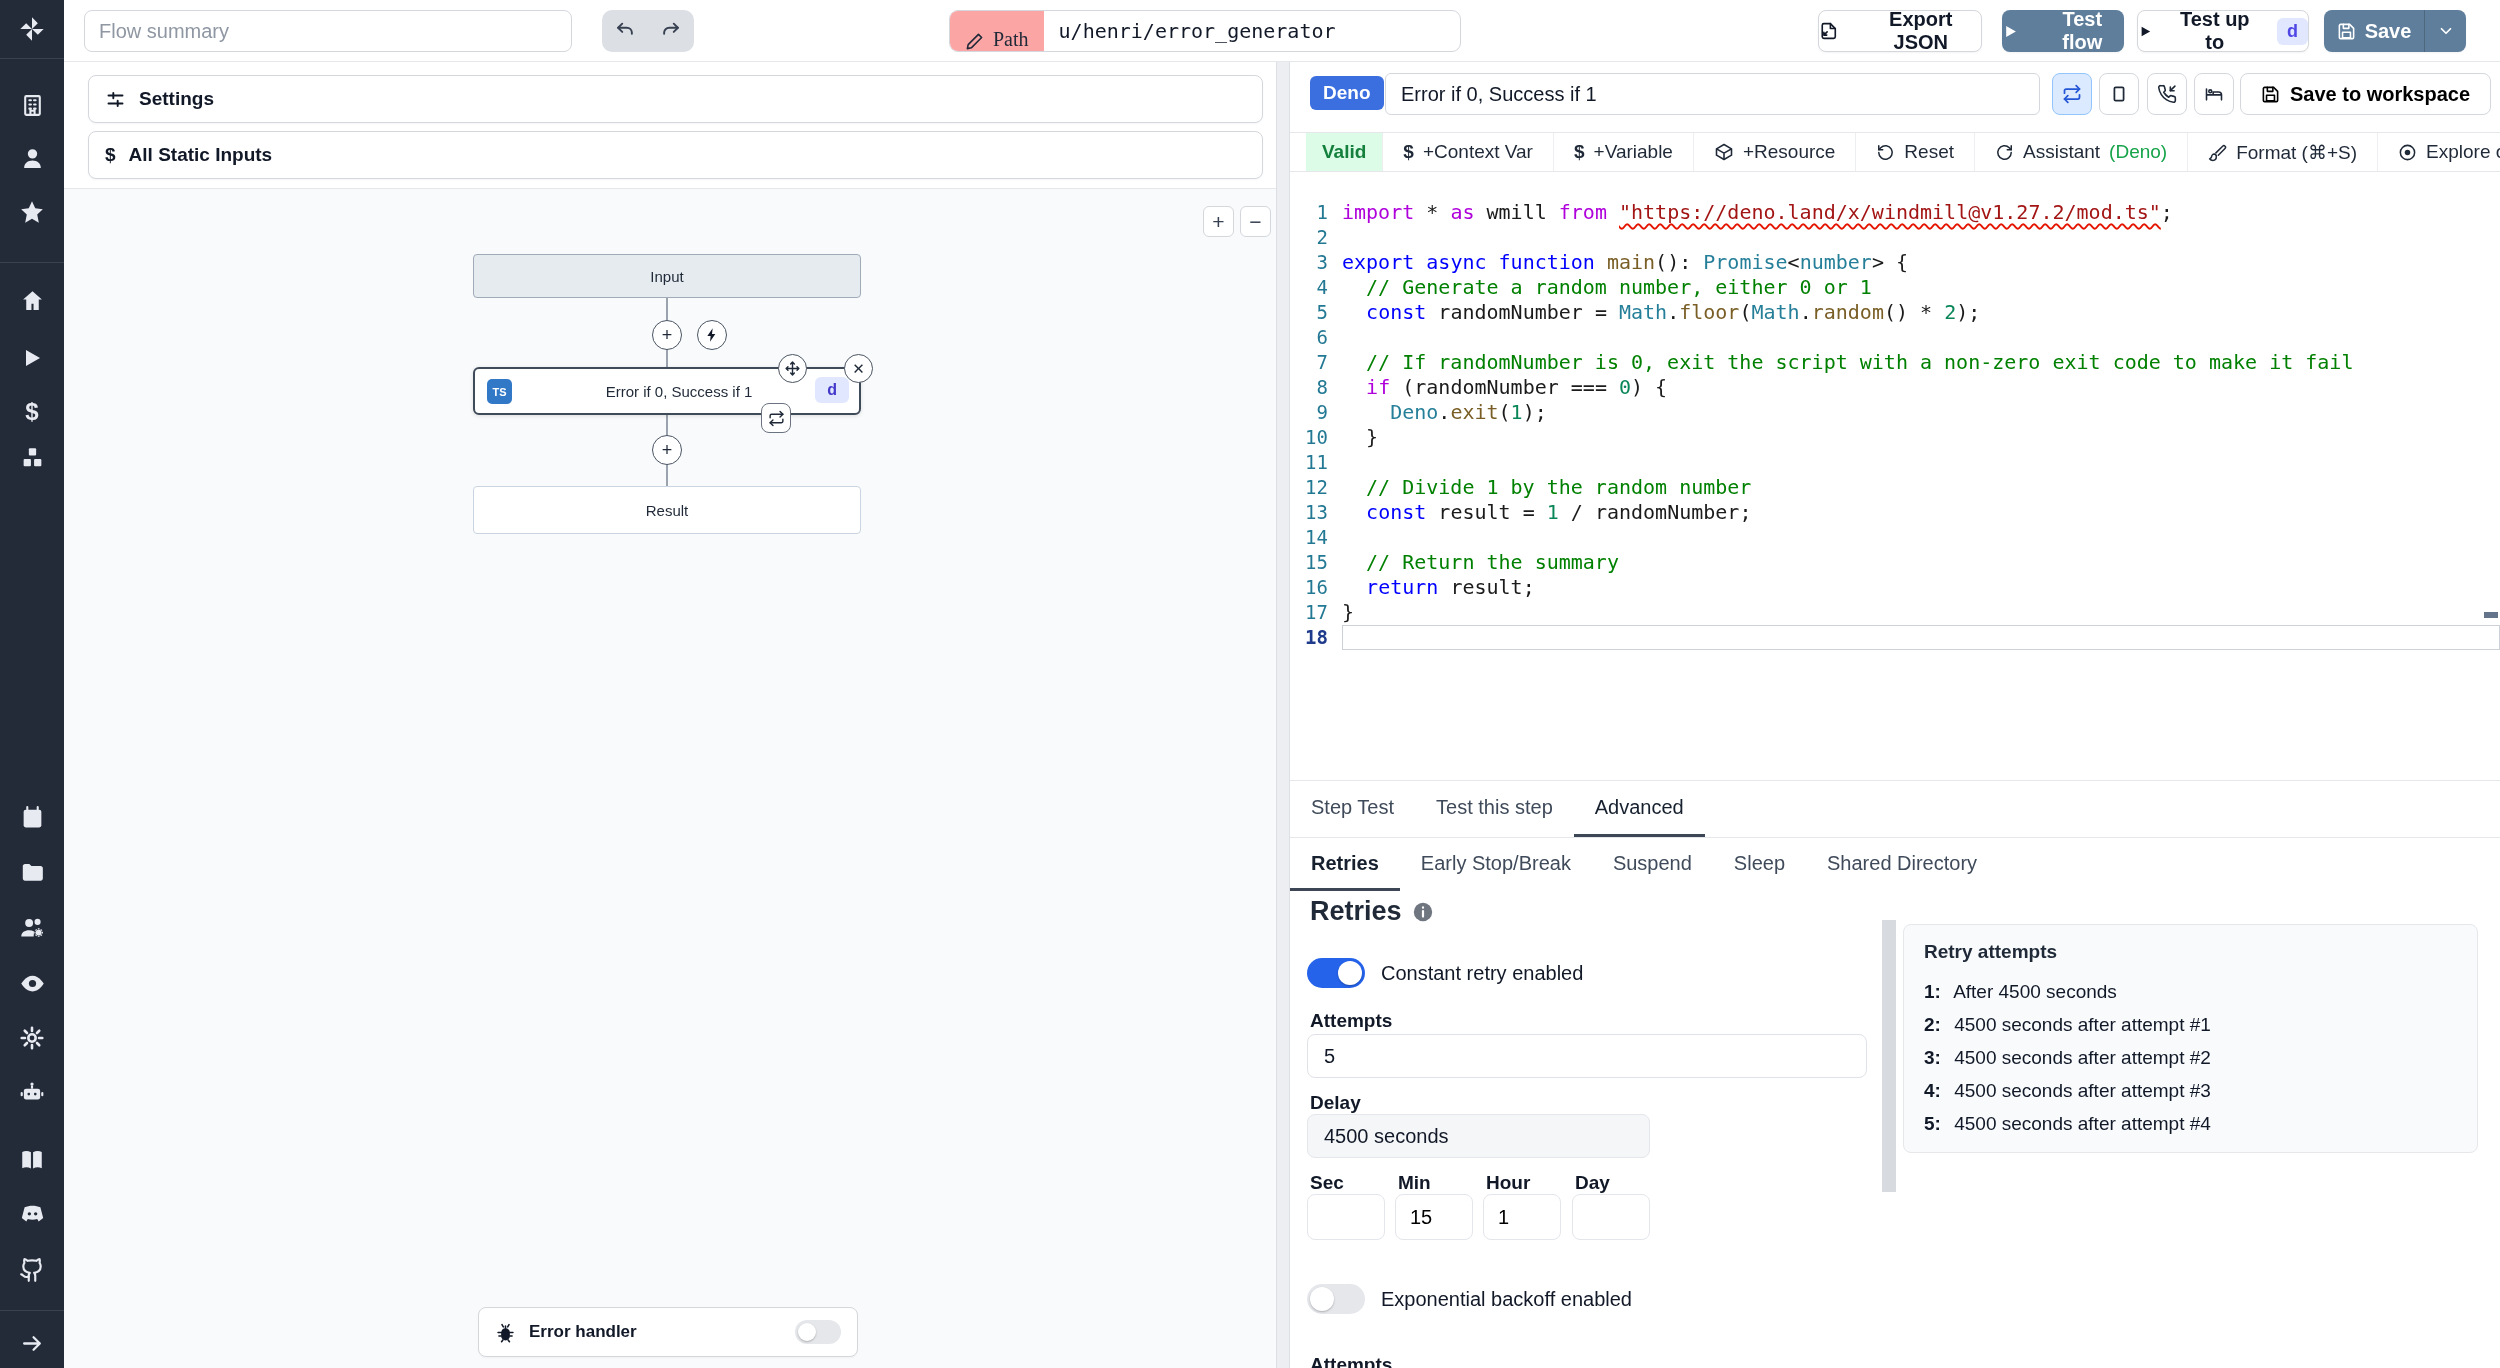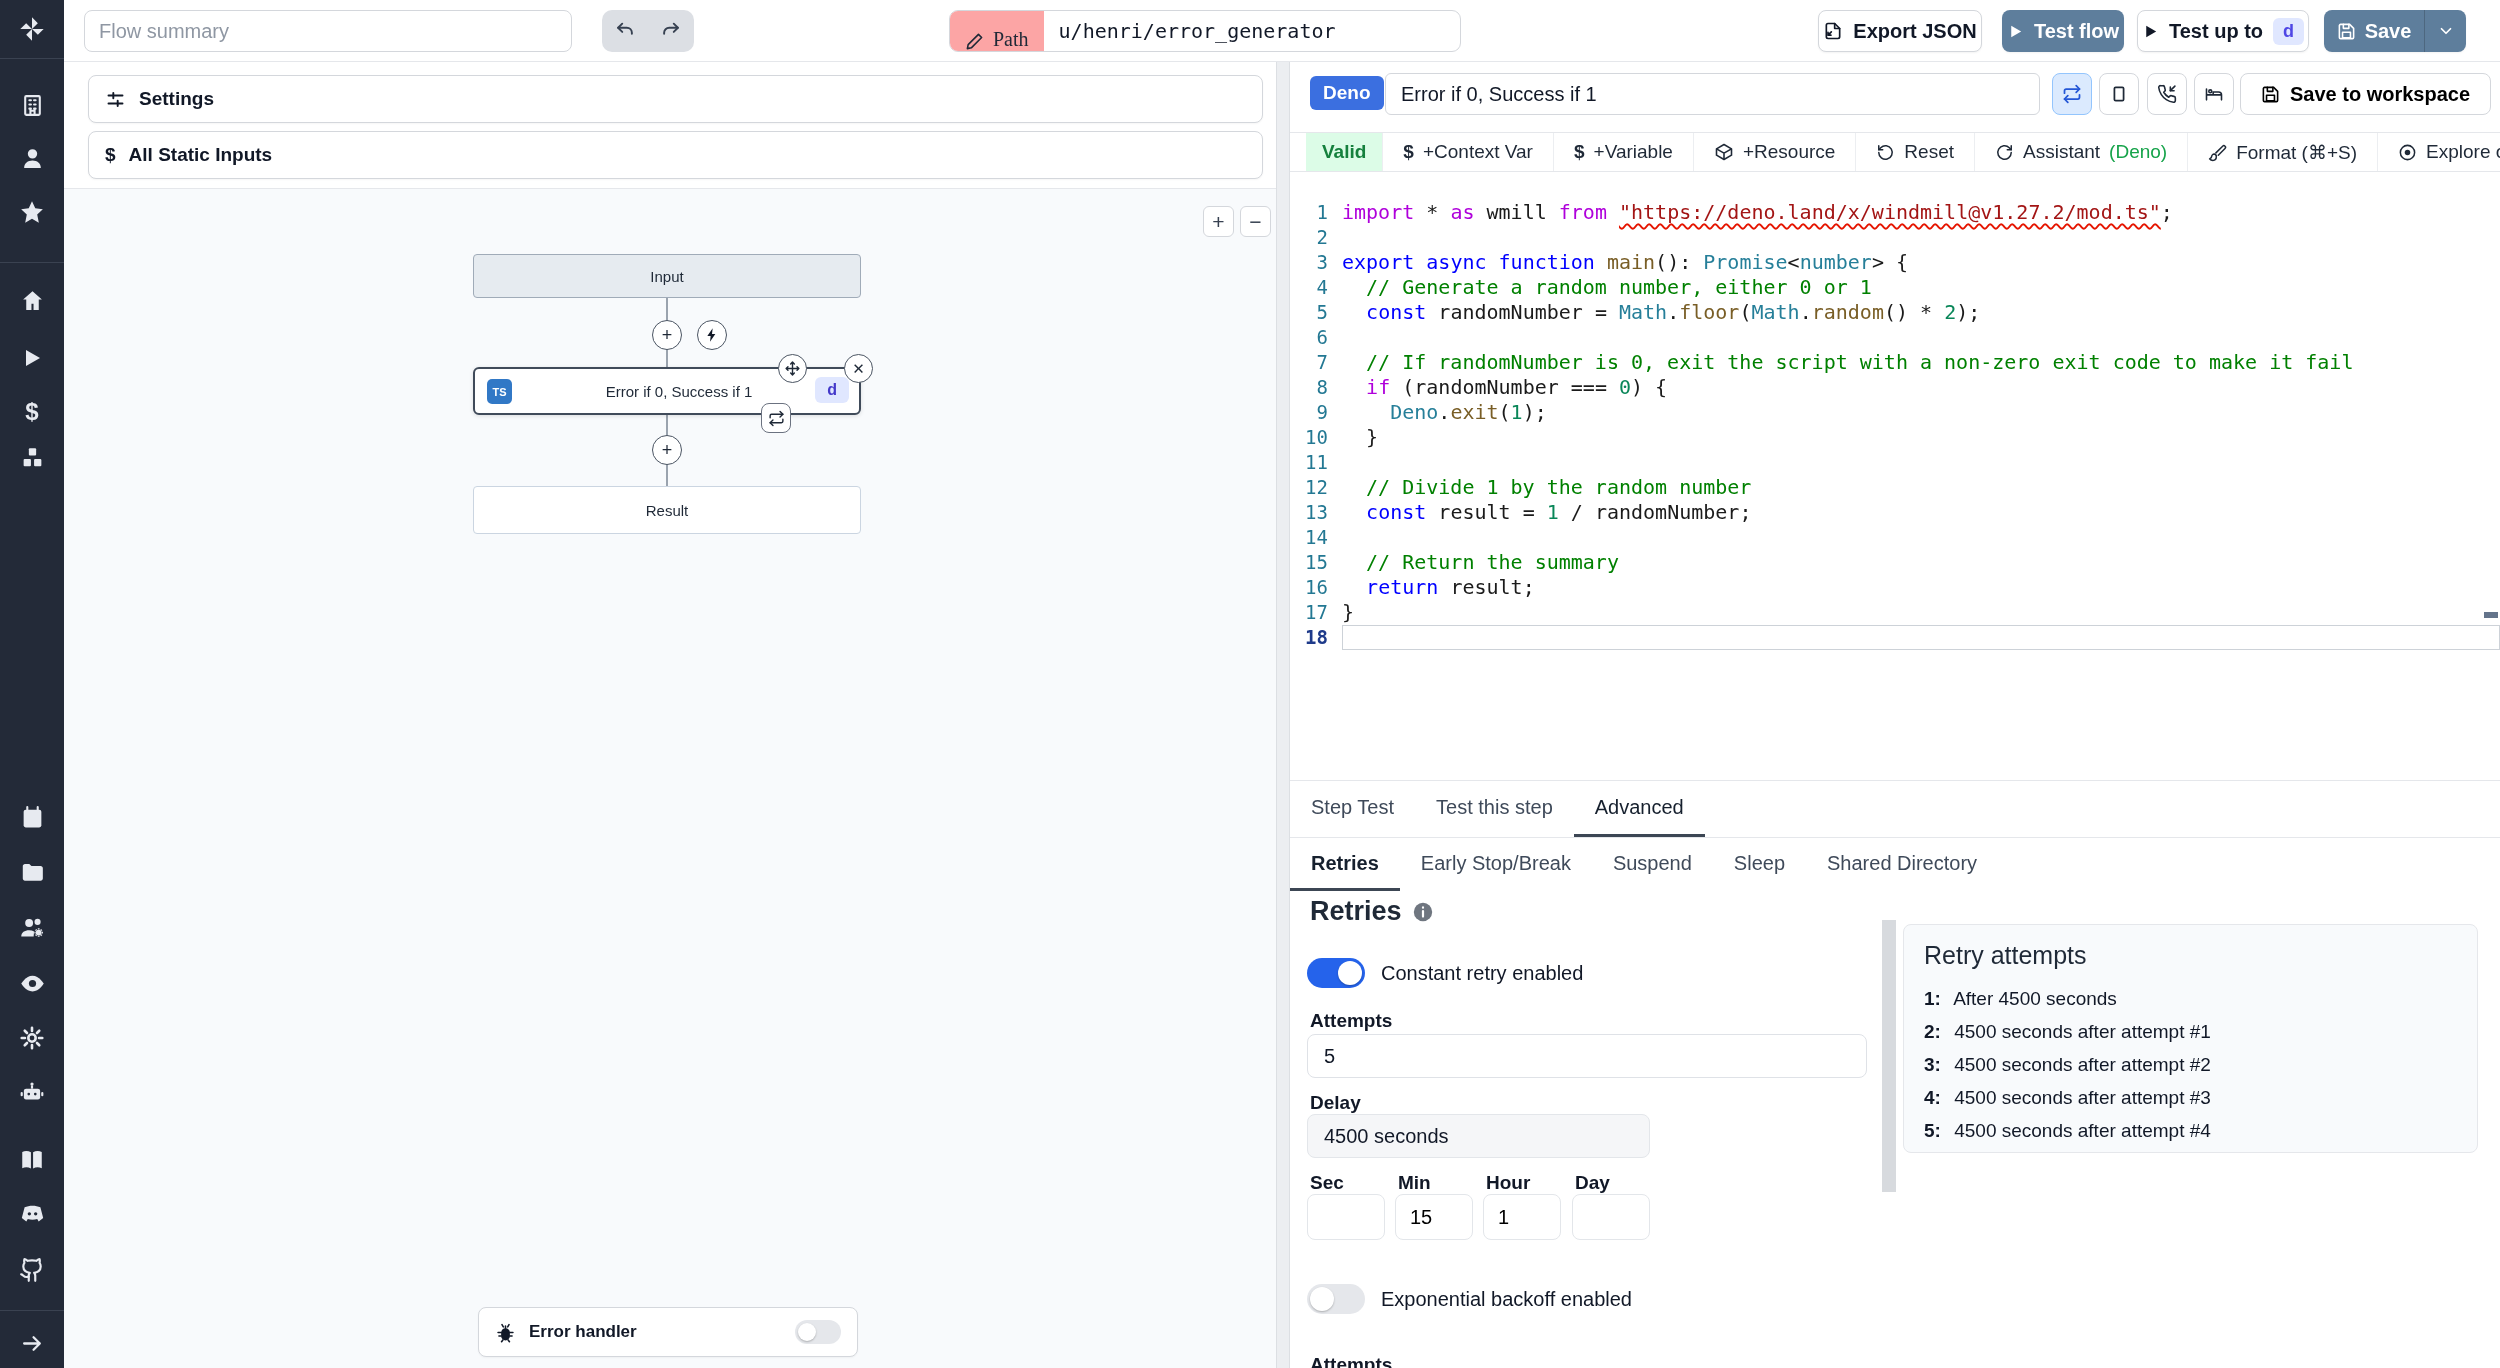--- a/index.html
+++ b/index.html
@@ -16,21 +16,21 @@
 
   
   .topbar { position:absolute; left:64px; top:0; right:0; height:62px; background:#fff; border-bottom:1px solid #e5e7eb; z-index:20; }
   .flow-summary { position:absolute; left:20px; top:10px; width:488px; height:42px; border:1px solid #d4d7dc; border-radius:8px; padding:0 14px; font-size:20px; color:#374151; font-family:"Liberation Sans",sans-serif; outline:none; }
   .flow-summary::placeholder { color:#8f97a3; }
   .undoredo { position:absolute; left:538px; top:10px; width:92px; height:42px; background:#dcdfe4; border-radius:10px; display:flex; }
   .ur-btn { flex:1; display:flex; align-items:center; justify-content:center; color:#374151; cursor:pointer; }
   .path-group { position:absolute; left:885px; top:10px; width:512px; height:42px; border:1px solid #d4d7dc; border-radius:9px; display:flex; overflow:hidden; background:#fff; }
   .path-label { background:#fca5a5; display:flex; align-items:flex-end; gap:9px; padding:0 15px; font-size:20px; color:#1f2937;font-family:Liberation Serif, serif; }
   .path-value { display:flex; align-items:center; padding:0 15px; font-family:"DejaVu Sans Mono",monospace; font-size:20px; color:#111827; }
-  .btn { position:absolute; top:10px; height:42px; border-radius:8px; display:flex; align-items:center; justify-content:center; gap:10px; font-size:20px; font-weight:600; cursor:pointer; box-shadow:0 1px 2px rgba(0,0,0,.05); }
+  .btn { position:absolute; top:10px; height:42px; border-radius:8px; display:flex; align-items:center; justify-content:center; gap:22px; font-size:20px; font-weight:600; cursor:pointer; box-shadow:0 1px 2px rgba(0,0,0,.05); }
   .btn.light { background:#fff; border:1px solid #d4d7dc; color:#111827; }
   .btn.steel { background:#5e7e9c; color:#fff; border:none; }
   #btn-export { left:1754px; width:164px; }
   #btn-testflow { left:1938px; width:122px; }
   #btn-testupto { left:2073px; width:172px; }
   #btn-save { left:2260px; width:142px; padding:0; gap:0; }
   .save-main { flex:1; display:flex; align-items:center; justify-content:center; gap:9px; height:100%; }
   .save-caret { width:42px; height:100%; display:flex; align-items:center; justify-content:center; border-left:1px solid rgba(0,0,0,.18); }
   .badge-d { background:#e0e7ff; color:#4f46e5; border-radius:6px; padding:3px 10px; font-size:18px; font-weight:600; }
 
@@ -126,21 +126,21 @@
   #lbl-delay { left:20px; top:1030px; }
   #inp-delay { left:17px; top:1052px; width:343px; background:#f5f6f8; border-color:#e3e6ea; }
   .time-label { position:absolute; top:1110px; font-size:19px; font-weight:700; }
   #tl-sec{ left:20px; } #tl-min{ left:108px; } #tl-hour{ left:196px; } #tl-day{ left:285px; }
   .time-input { position:absolute; top:1132px; width:78px; height:46px; border:1px solid #e3e6ea; border-radius:8px; padding:0 14px; font-size:20px; font-family:"Liberation Sans",sans-serif; outline:none; }
   #ti-sec{ left:17px; } #ti-min{ left:105px; } #ti-hour{ left:193px; } #ti-day{ left:282px; }
   .row-exp { position:absolute; left:17px; top:1222px; display:flex; align-items:center; gap:16px; font-size:20px; color:#111827; }
   .cut-label { position:absolute; left:20px; top:1292px; font-size:19px; font-weight:700; }
   .rt-scrollbar { position:absolute; left:592px; top:858px; width:14px; height:272px; background:#d7dade; }
   .retry-panel { position:absolute; left:613px; top:862px; width:575px; height:229px; background:#f8fafc; border:1px solid #e5e7eb; border-radius:8px; padding:16px 20px; }
-  .retry-title { font-size:25px; font-weight:400; color:#1f2937; margin-bottom:12px; }
+  .retry-title { font-size:19px; font-weight:700; color:#1f2937; margin-bottom:12px; }
   .retry-row { font-size:19px; color:#111827; line-height:33px; }
   .retry-row b { margin-right:8px; }
   .info-badge { width:22px; height:22px; }
 </style>
 </head>
 <body>
 
 <div class="app">
 
   <nav class="sidebar">

